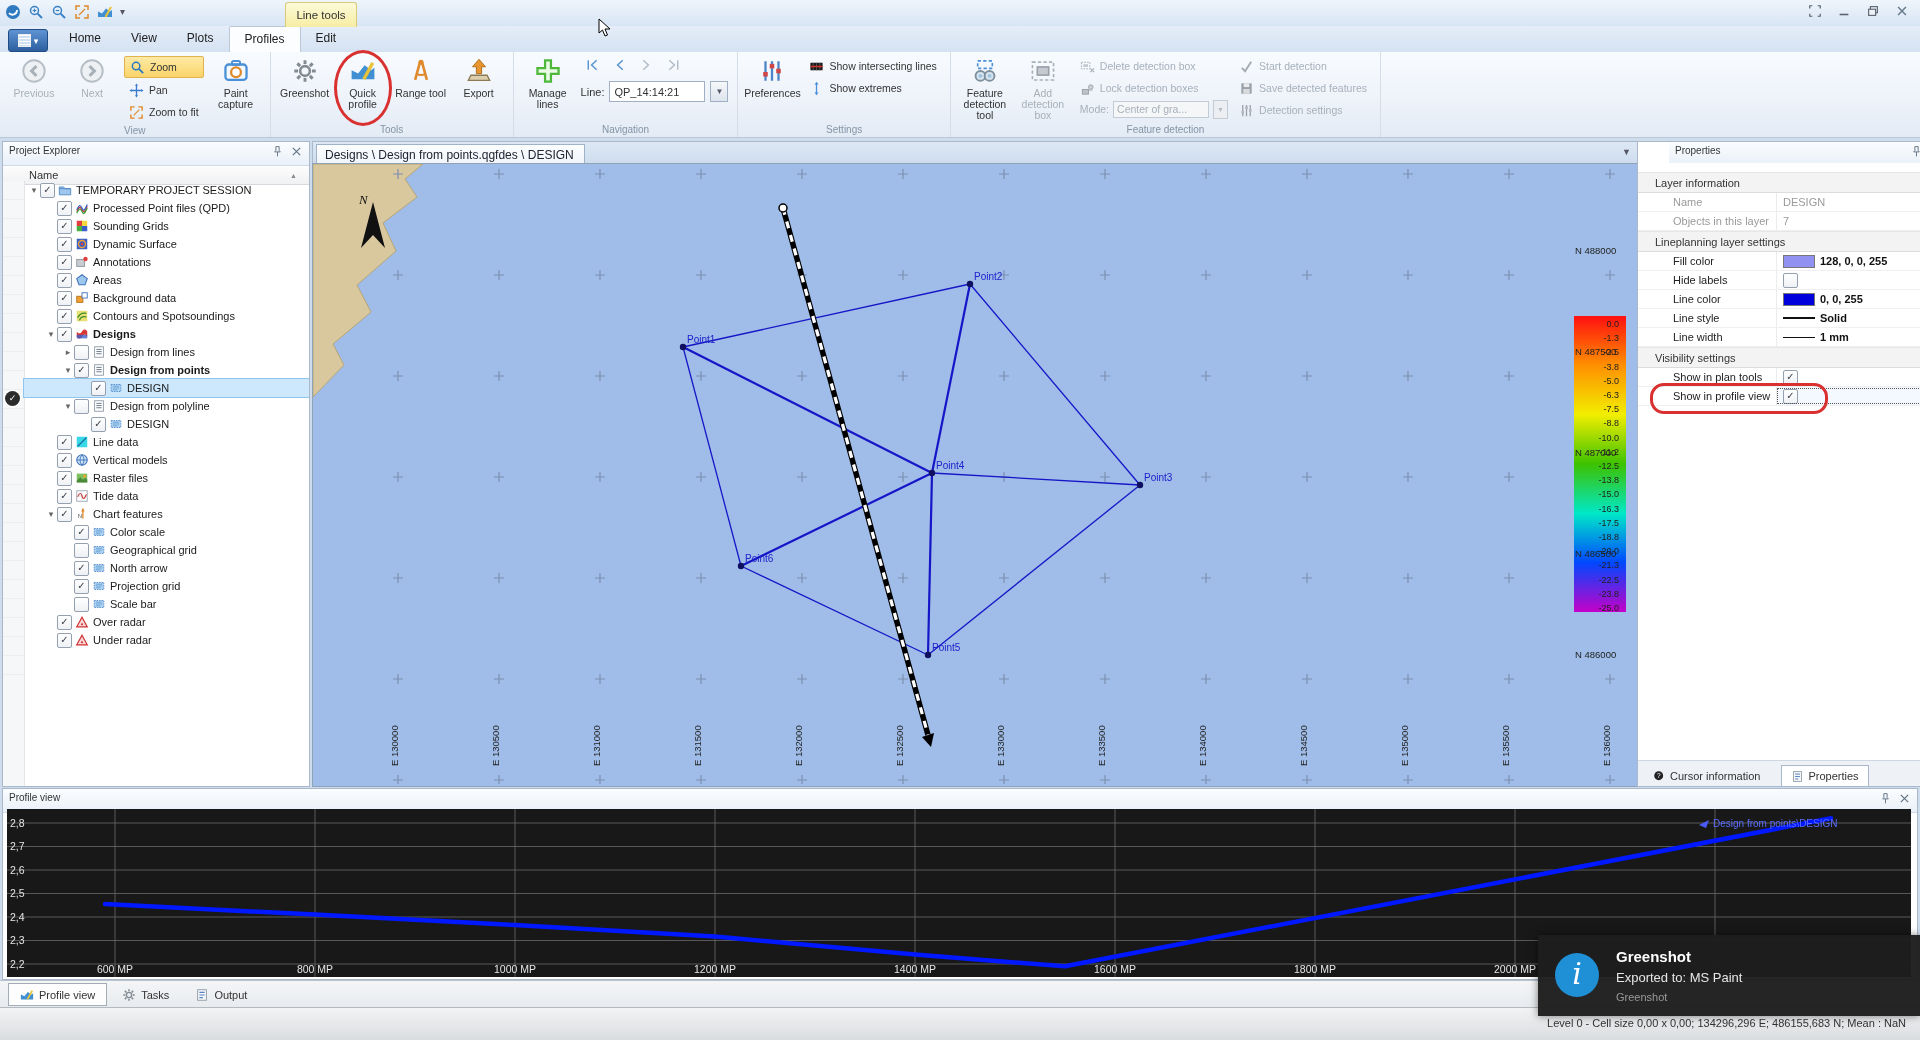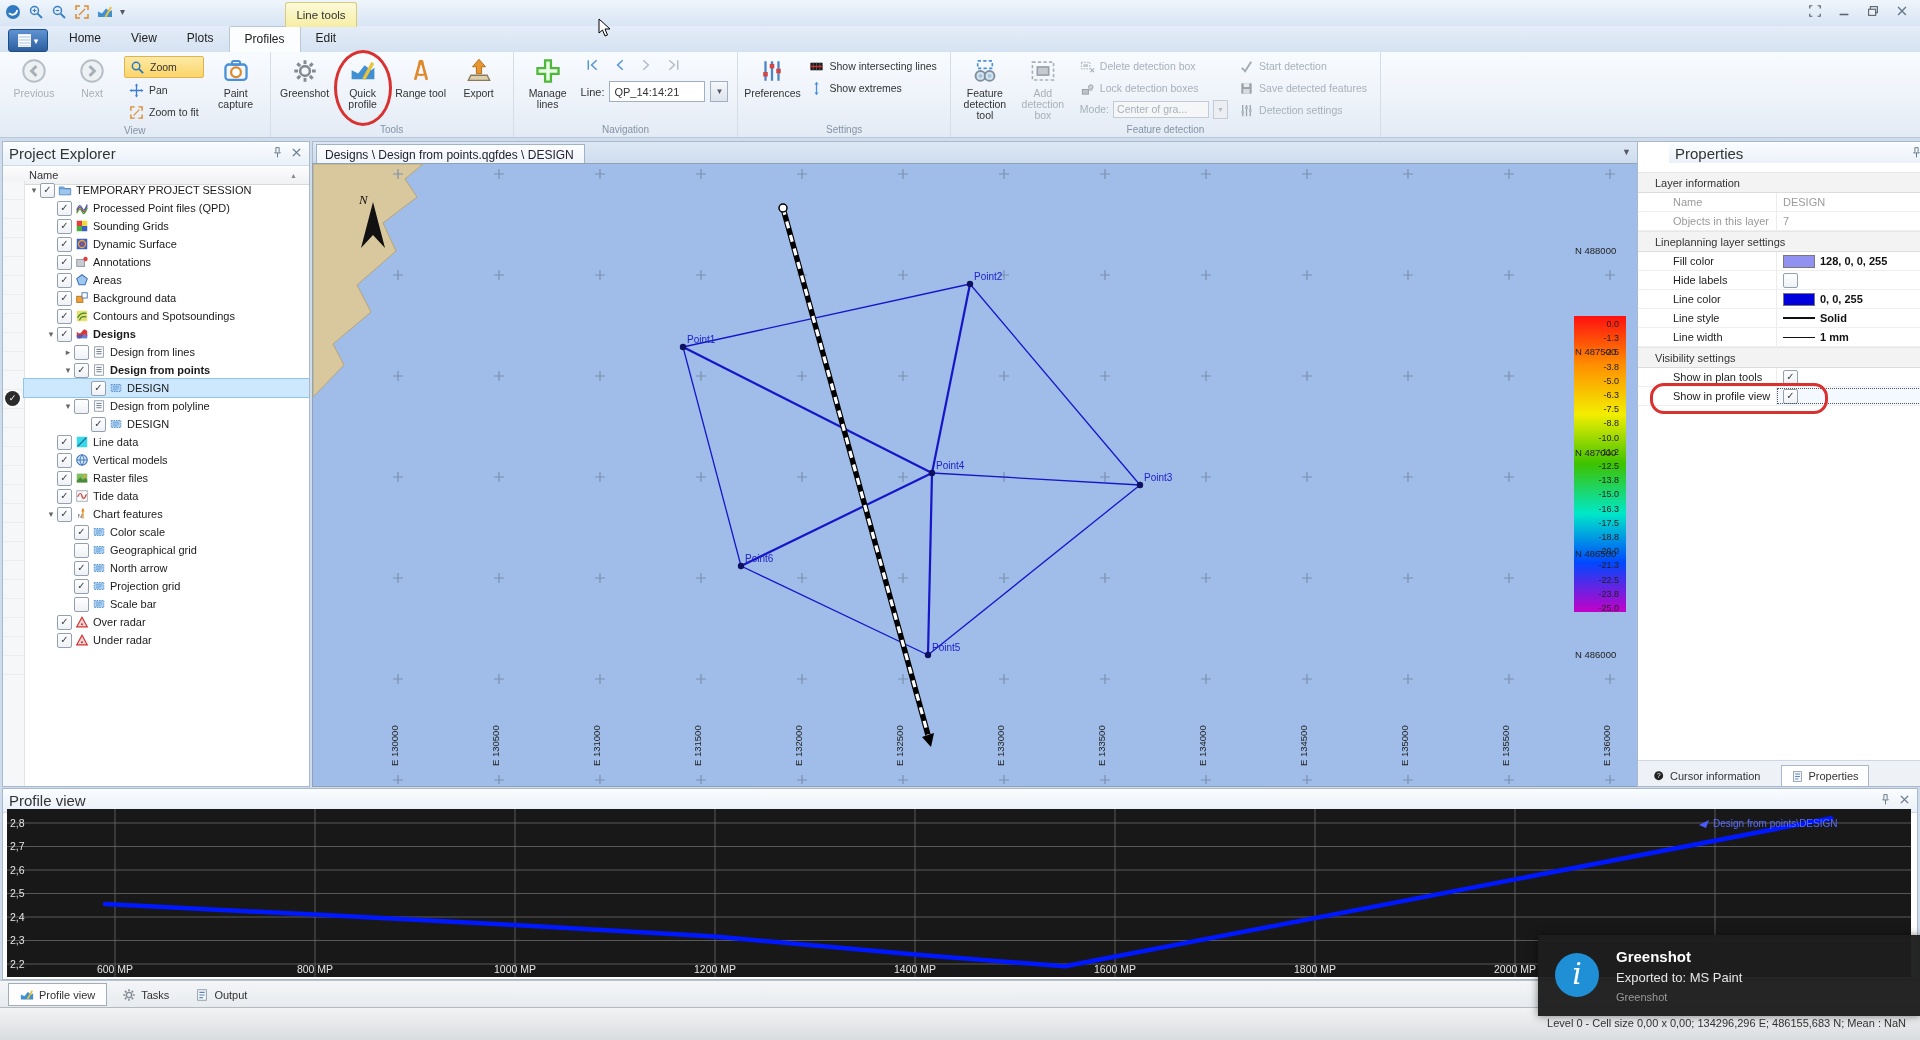--- a/index.html
+++ b/index.html
@@ -44,21 +44,21 @@
   .arrowrow{display:flex;gap:12px;padding-left:4px;}
   .arrowrow .sicon{width:16px;height:16px;}
   .linerow{display:flex;align-items:center;gap:5px;font-size:11px;color:#333;}
   .linefield{width:86px;height:17px;border:1px solid #9fb0c4;background:#fff;font-size:11px;padding:1px 4px;display:flex;align-items:center;}
   .dropbtn{width:16px;height:19px;border:1px solid #9fb0c4;background:linear-gradient(#f6f8fa,#dde4ec);display:flex;align-items:center;justify-content:center;font-size:8px;color:#556;}
   .moderow{display:flex;align-items:center;gap:4px;font-size:10.5px;color:#a7b0ba;height:18px;padding-left:5px;}
   .modefield{width:88px;height:15px;border:1px solid #c3ccd6;background:#f5f6f8;color:#a7b0ba;font-size:10.5px;padding:0 3px;display:flex;align-items:center;}
   .modedrop{width:13px;height:17px;border:1px solid #c3ccd6;background:#eceef1;color:#b4bcc6;font-size:7px;display:flex;align-items:center;justify-content:center;}
   
   .panel{position:absolute;background:#fff;border:1px solid #a9b8ca;}
-  .pcap{height:20px;background:linear-gradient(#fbfdff,#e9f0f8);border-bottom:1px solid #cfdae6;font-size:15px;color:#333;padding:3px 6px 0 6px;display:flex;}
+  .pcap{height:20px;background:linear-gradient(#fbfdff,#e9f0f8);border-bottom:1px solid #cfdae6;font-size:10px;color:#333;padding:3px 6px 0 6px;display:flex;}
   .pcap .sp{flex:1;}
   .capicon{width:13px;height:13px;margin-left:6px;}
   .capicon svg{width:100%;height:100%;}
   
   .colhdr{height:18px;background:linear-gradient(#fdfdfd,#f0f1f3);border-bottom:1px solid #d6d9dd;display:flex;align-items:center;padding-left:26px;color:#333;position:relative;}
   .colhdr .sort{position:absolute;right:12px;font-size:7px;color:#888;}
   .treewrap{position:absolute;left:0;top:39px;right:0;bottom:0;overflow:hidden;}
   .gutter{position:absolute;left:0;top:0;width:21px;bottom:0;background:#f6f7f8;border-right:1px solid #e2e4e6;}
   .gcell{height:18px;border-bottom:1px solid #ebedef;position:relative;}
   .gbadge{position:absolute;left:2px;top:1px;width:15px;height:15px;border-radius:50%;background:#2b2b2b;color:#fff;font-size:9px;text-align:center;line-height:15px;box-shadow:0 0 0 1.5px #fff;}

